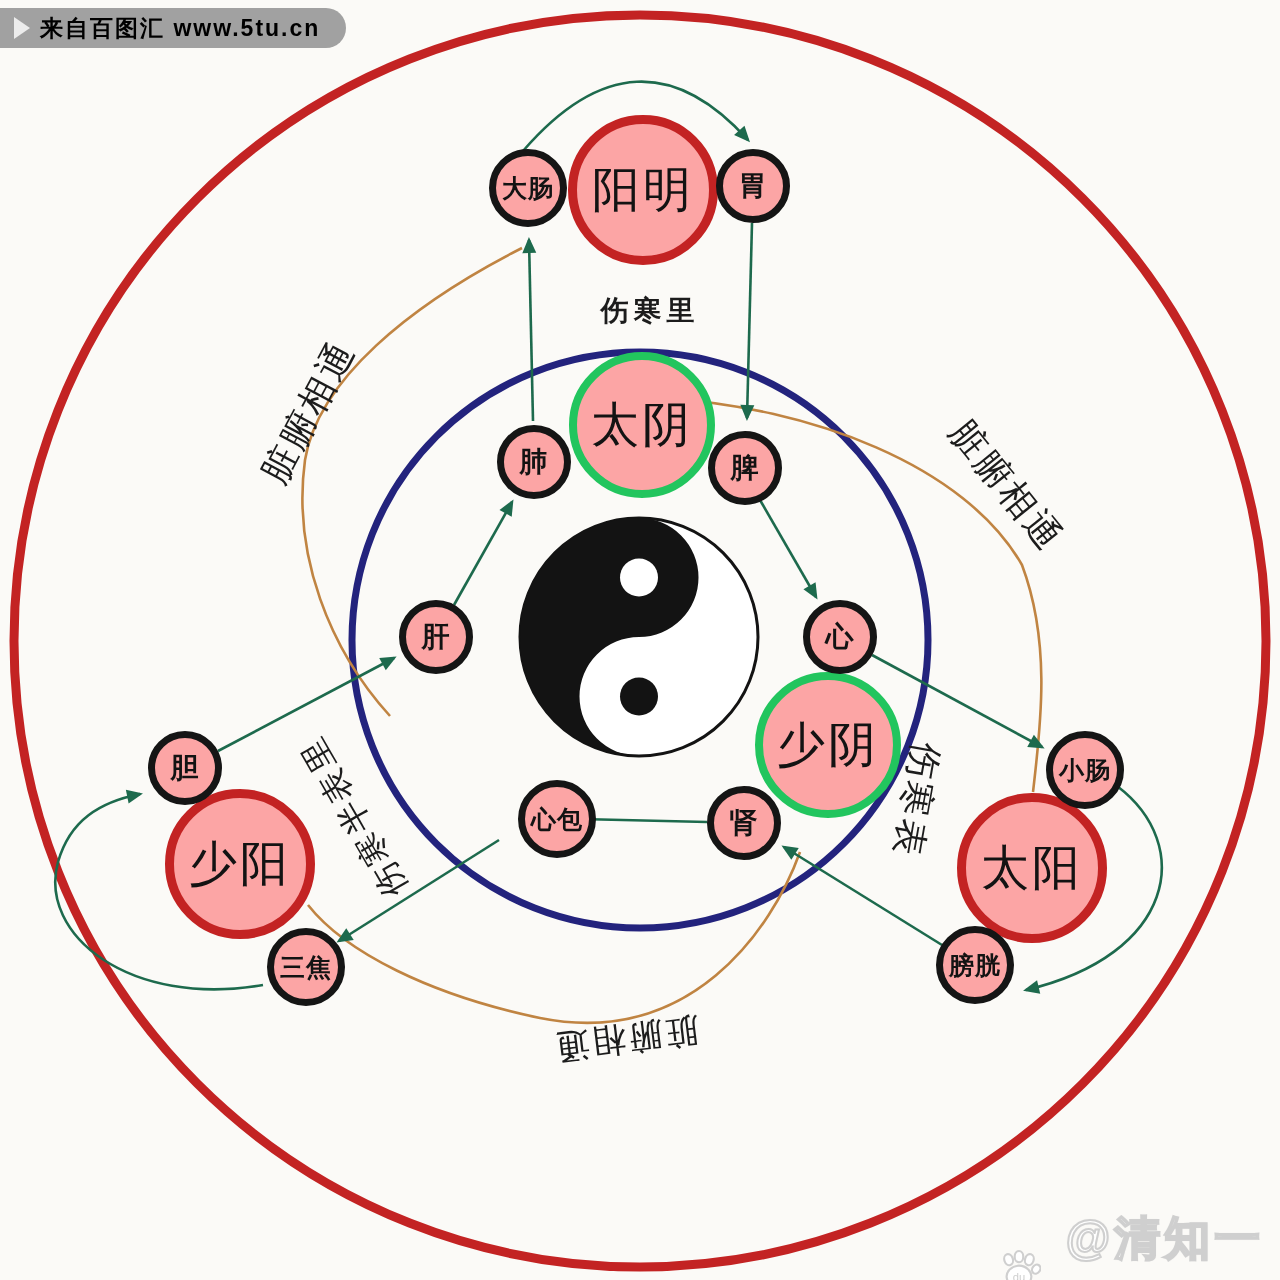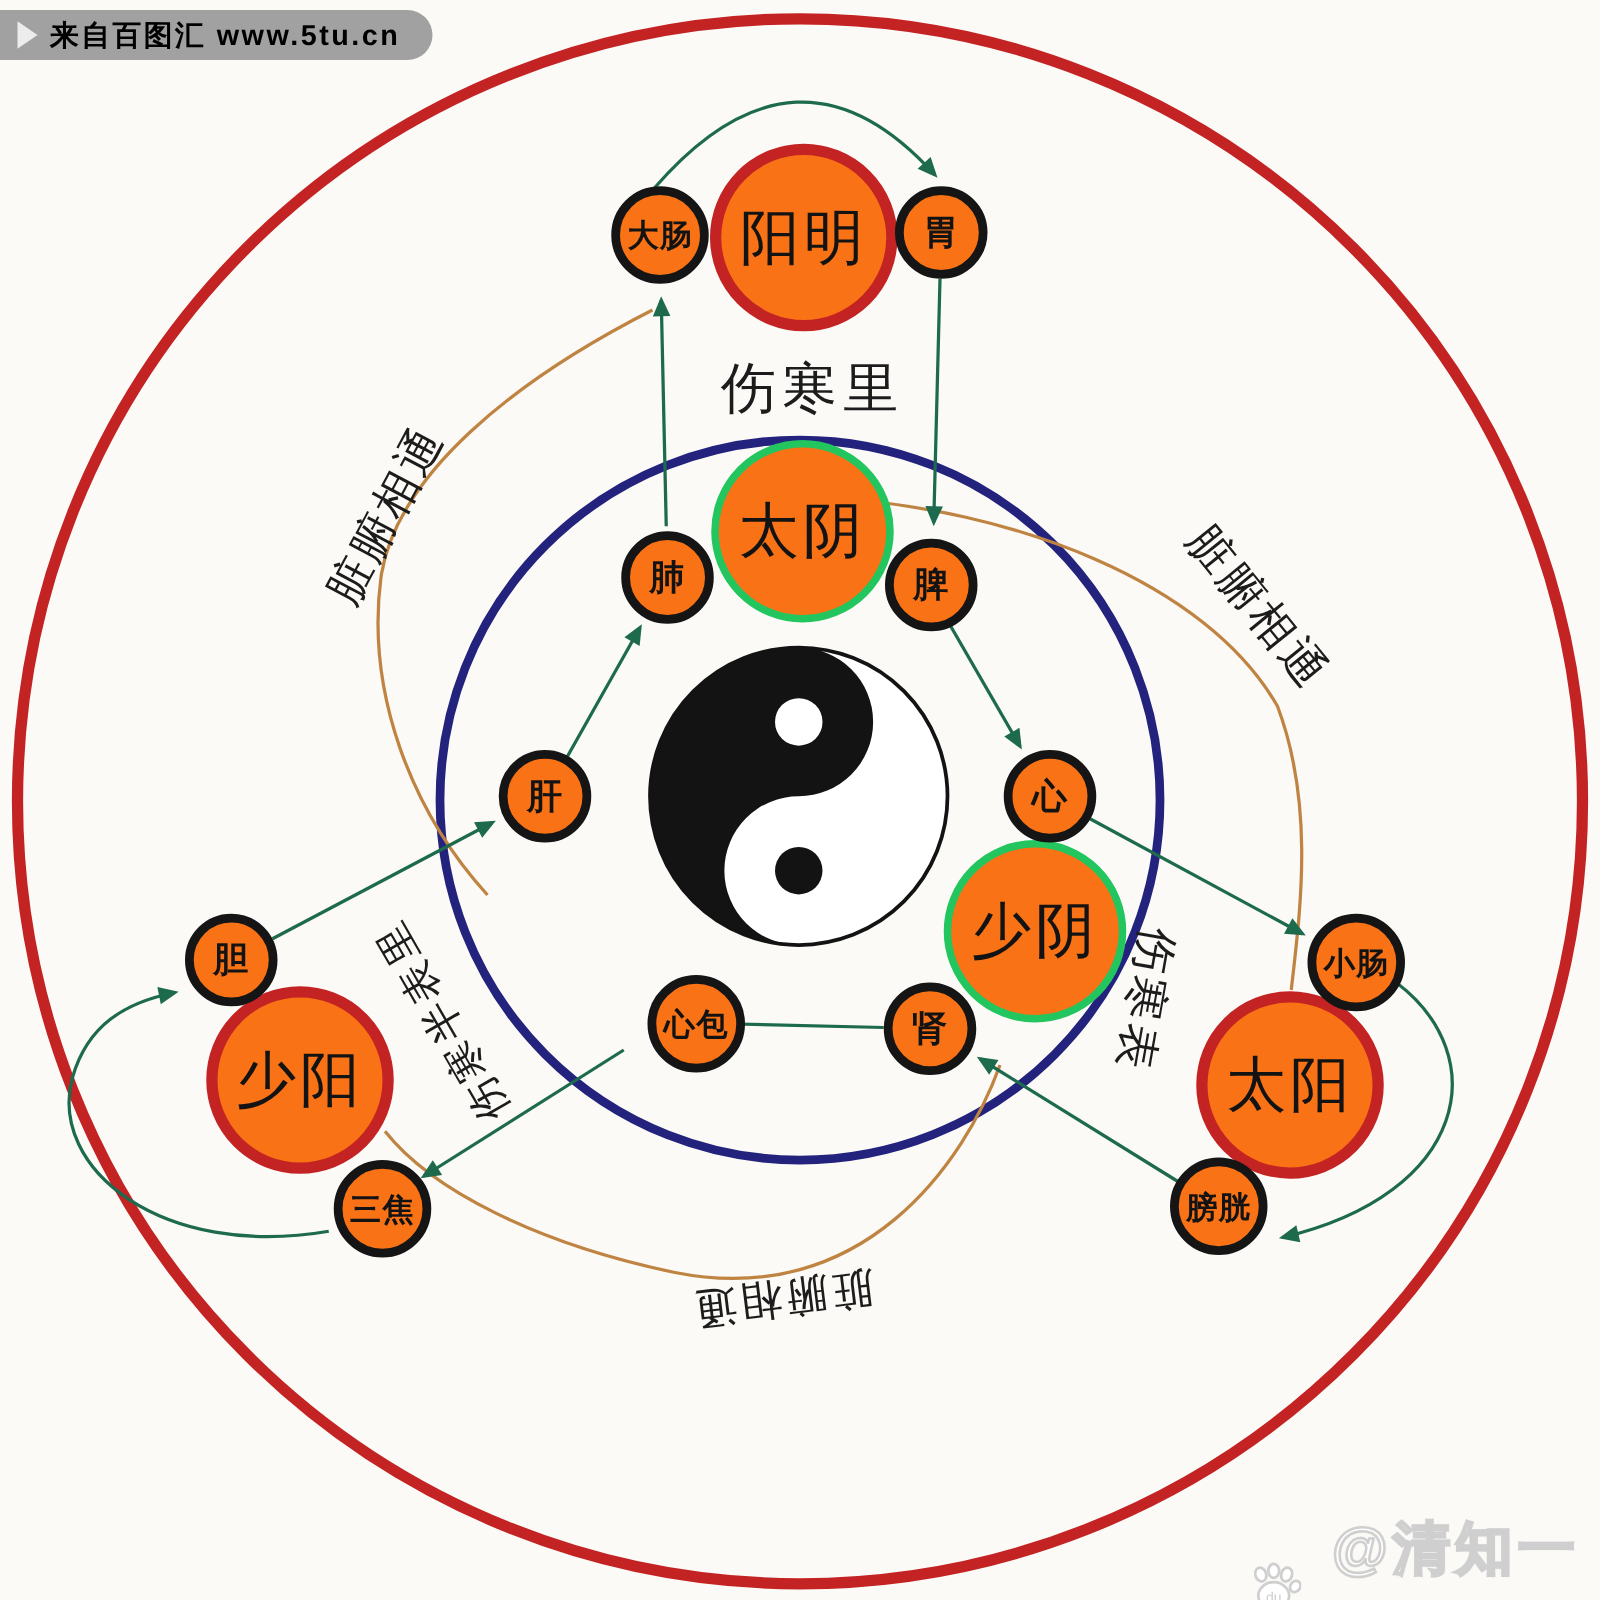--- a/index.html
+++ b/index.html
@@ -3,35 +3,35 @@
 <meta charset="utf-8">
 <style>
   html,body{margin:0;padding:0;background:#e9e7e4;}
   .canvas{
     position:relative;width:1280px;height:1280px;overflow:hidden;
     background:#fbfaf7;
     font-family:"Liberation Sans","DejaVu Sans",sans-serif;
   }
   svg.layer{position:absolute;left:0;top:0;}
   .node{
-    position:absolute;border-radius:50%;background:#f97316;
+    position:absolute;border-radius:50%;background:#fca5a5;
     display:flex;align-items:center;justify-content:center;
     box-sizing:border-box;z-index:2;color:#131313;
   }
   .organ{border:7px solid #151515;}
   .organ span{font-size:25px;font-weight:600;letter-spacing:1px;}
   .organ.one span{font-size:28px;}
   .mer-yang{border:9px solid #c32323;}
-  .mer-yin{border:6px solid #22c55e;}
+  .mer-yin{border:8px solid #22c55e;}
   .mer span{font-size:48px;font-weight:500;letter-spacing:3px;}
   .lbl{
     position:absolute;white-space:nowrap;color:#1c1c1c;z-index:3;
     transform:translate(-50%,-50%);
   }
-  .lbl.big{font-size:44px;letter-spacing:5px;font-weight:400;}
+  .lbl.big{font-size:28px;letter-spacing:5px;font-weight:700;}
   .lbl.rel{font-size:36px;letter-spacing:3px;font-weight:500;}
   .wm-src{
     position:absolute;left:0;top:8px;height:40px;z-index:5;
     background:rgba(154,154,154,.93);border-radius:0 20px 20px 0;
     display:flex;align-items:center;padding:0 26px 0 14px;
   }
   .wm-src .tri{
     width:0;height:0;border-top:11px solid transparent;border-bottom:11px solid transparent;
     border-left:16px solid #ececec;margin-right:10px;
   }

